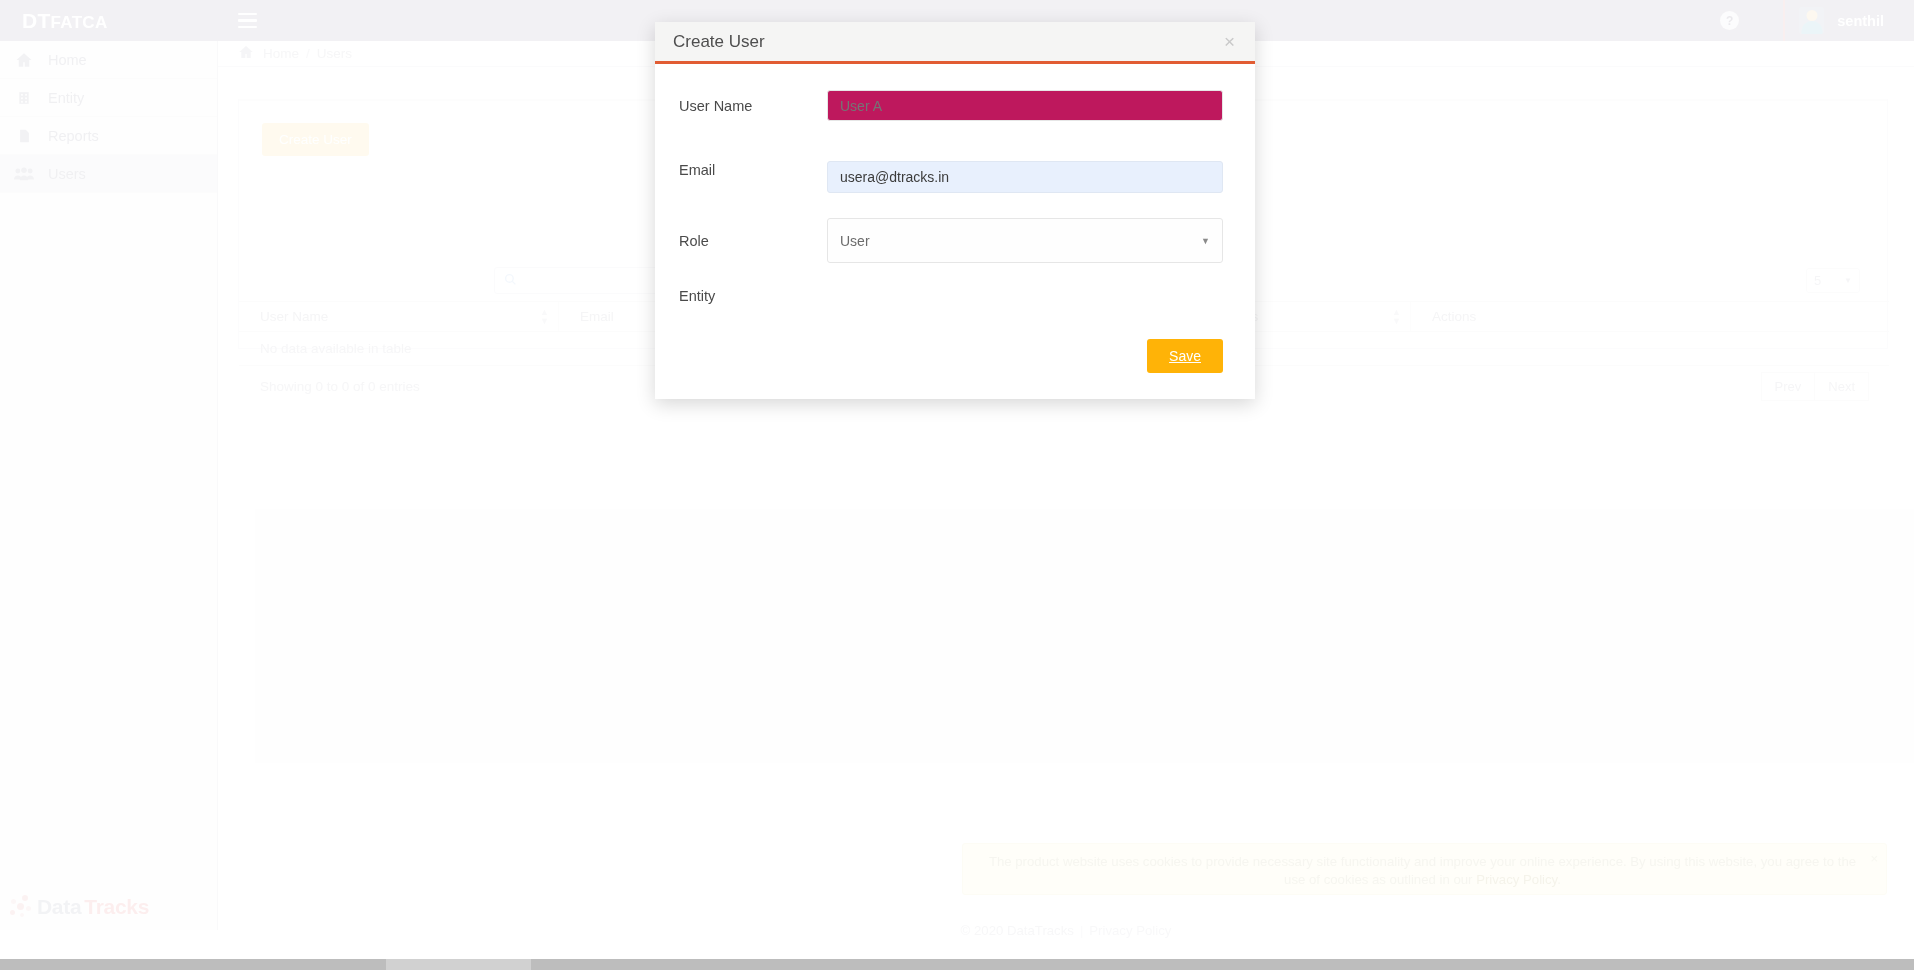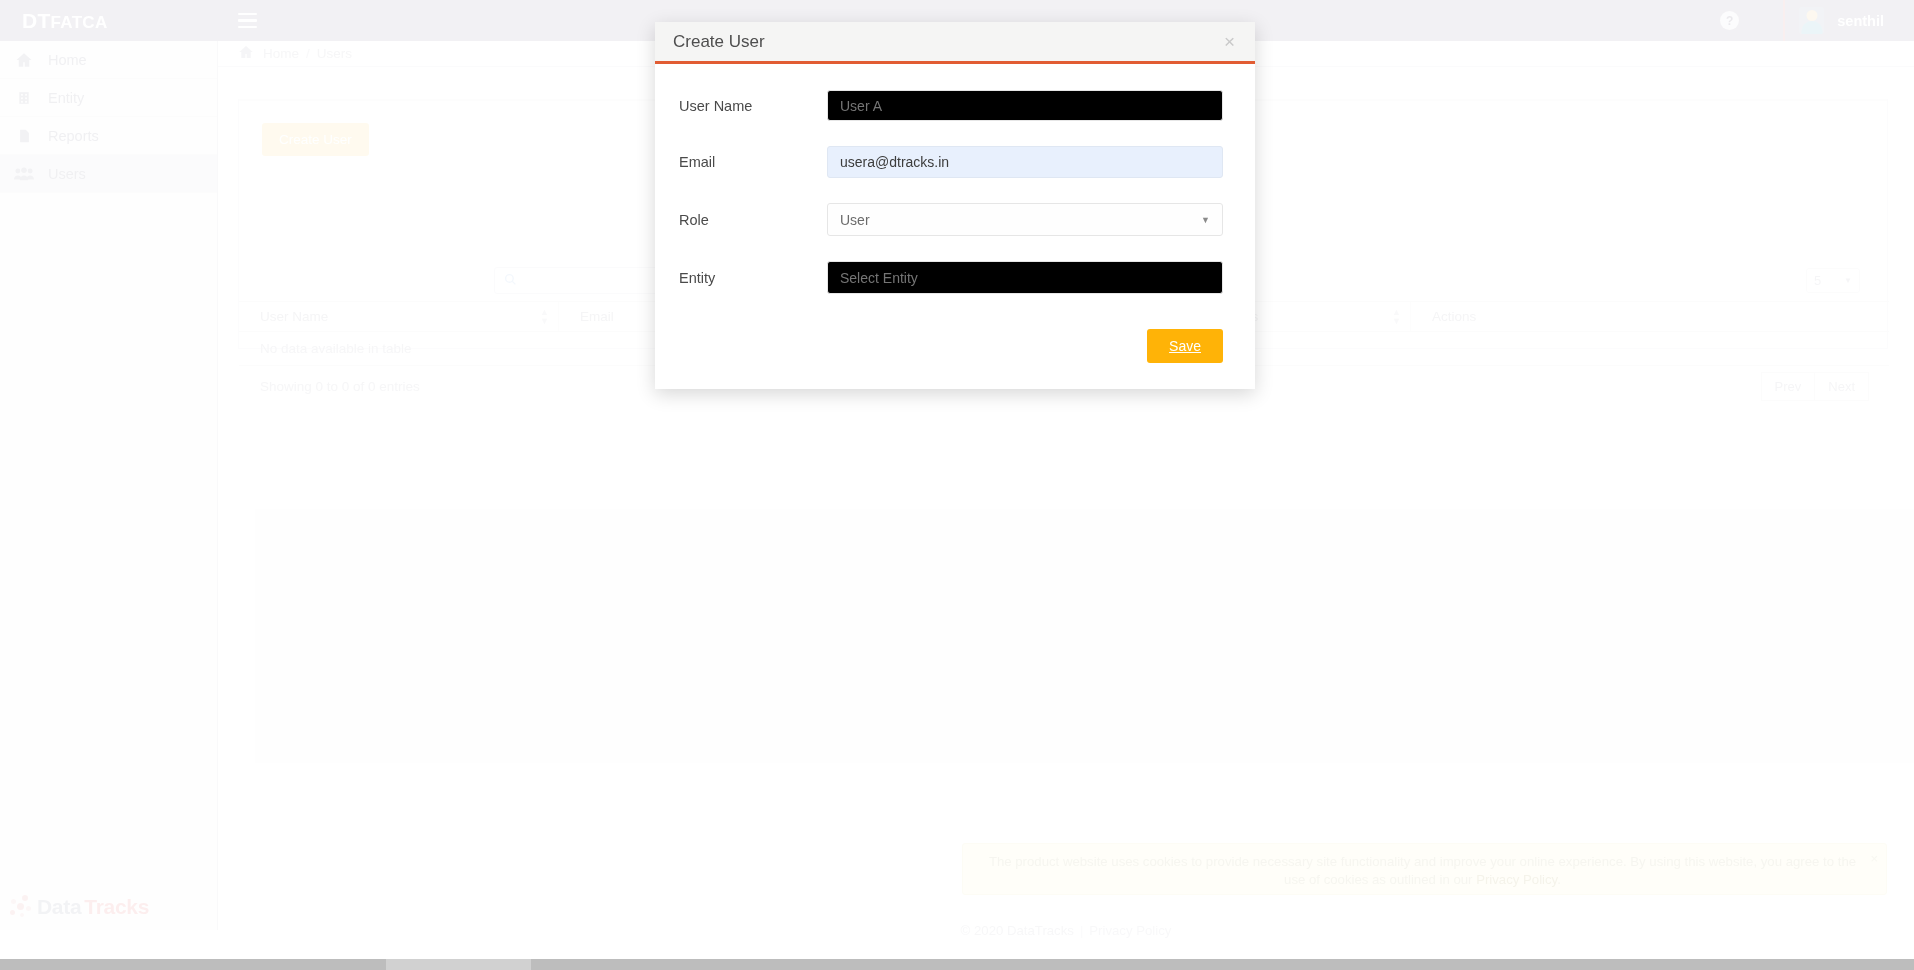--- a/index.html
+++ b/index.html
@@ -187,26 +187,26 @@
   .modal-x {
     margin-left: auto; color: #c9c9c9; font-size: 19px;
     line-height: 1; cursor: pointer; padding: 2px 4px;
   }
   .modal-body { padding: 26px 32px 4px 24px; }
   .frow { display: flex; align-items: center; margin-bottom: 25px; }
   .flabel { width: 148px; color: #4a4a4a; font-size: 14.5px; flex: 0 0 148px; }
   .fctrl { flex: 1; }
   .inp {
     width: 100%; height: 31px; border: 1px solid #e6e6e6; border-radius: 3px;
-    background: #000000; padding: 0 12px; font-size: 14px; color: #b9b9b9;
+    background: #be185d; padding: 0 12px; font-size: 14px; color: #b9b9b9;
     outline: none; font-family: "Liberation Sans", sans-serif;
   }
-  .inp.filled { background: #e8f0fd; border-color: #dfe7f3; color: #3c3c3c; height: 32px; }
+  .inp.filled { background: #e8f0fd; border-color: #dfe7f3; color: #3c3c3c; height: 32px; margin-top: 15px; }
   .sel {
-    position: relative; width: 100%; height: 33px;
+    position: relative; width: 100%; height: 45px;
     border: 1px solid #e6e6e6; border-radius: 3px; background: #fefefe;
     display: flex; align-items: center; padding: 0 12px; cursor: pointer;
   }
   .sel .val { font-size: 14px; color: #6b6b6b; }
   .sel .caret { position: absolute; right: 12px; color: #8a8a8a; font-size: 9px; }
   .modal-foot { padding: 6px 32px 26px 0; display: flex; justify-content: flex-end; }
   .btn-save {
     background: #ffb307; color: #ffffff; border: none;
     font-size: 14px; padding: 9px 22px; border-radius: 3px; cursor: pointer;
     font-family: "Liberation Sans", sans-serif;
@@ -404,23 +404,20 @@
         <div class="fctrl">
           <div class="sel">
             <span class="val">User</span>
             <span class="caret">▼</span>
           </div>
         </div>
       </div>
 
       <div class="frow">
         <div class="flabel">Entity</div>
-        <div class="fctrl">
-          <input class="inp" style="height: 33px;" placeholder="Select Entity">
-        </div>
       </div>
 
     </div>
     <div class="modal-foot">
       <button class="btn-save">Save</button>
     </div>
   </div>
 
 </div>
 

